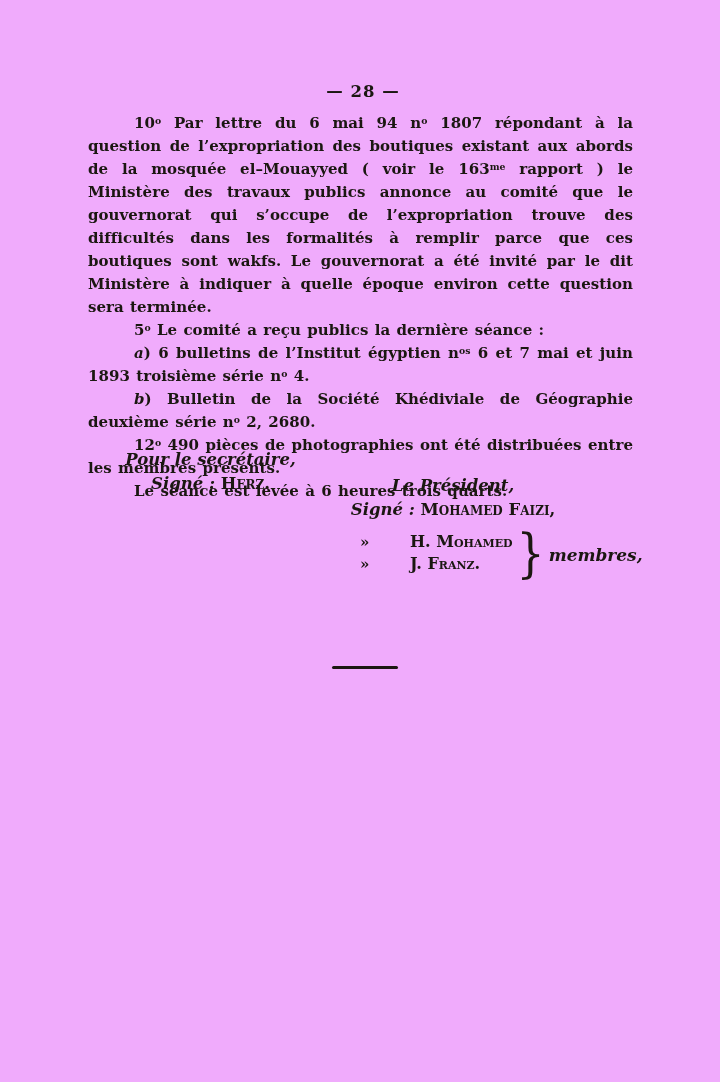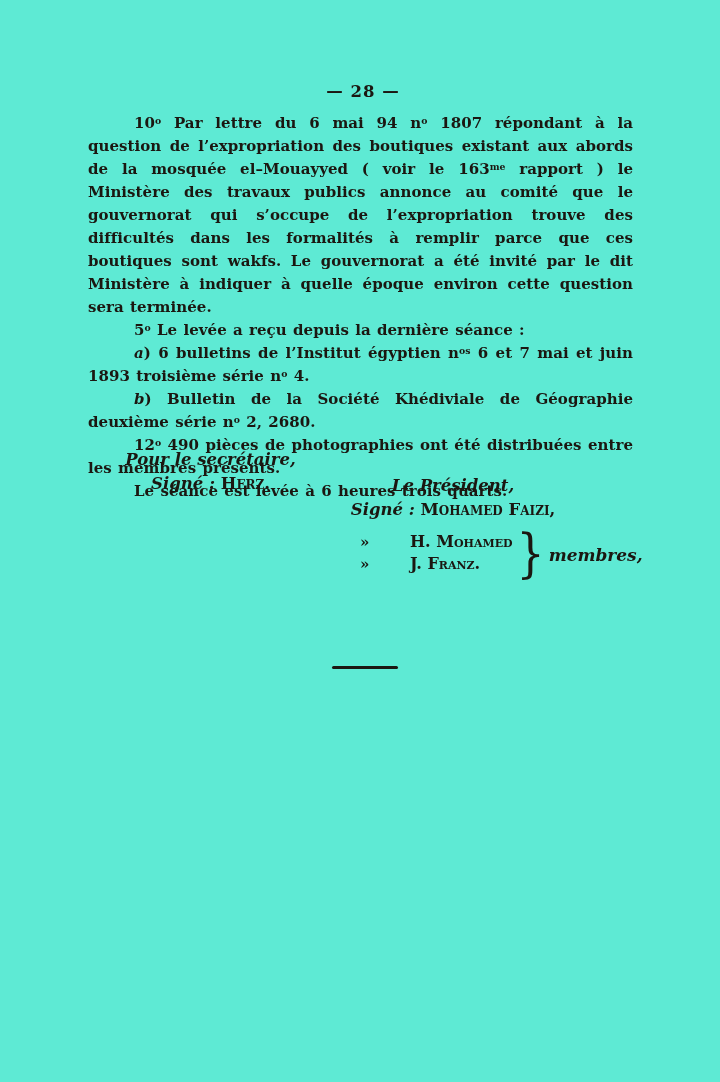--- a/index.html
+++ b/index.html
@@ -4,21 +4,21 @@
 <style>
   html, body {
     margin: 0;
     padding: 0;
     background: #ffffff;
   }
   .sheet {
     position: relative;
     width: 720px;
     height: 1082px;
-    background: #5eead4;
+    background: #f0abfc;
     color: #1b1711;
     font-family: "DejaVu Serif", serif;
     overflow: hidden;
   }
   .page-number {
     position: absolute;
     top: 82px;
     left: 0;
     width: 726px;
     text-align: center;
@@ -114,21 +114,21 @@
 </style>
 </head>
 <body>
 
 <div class="sheet">
 
   <div class="page-number">— 28 —</div>
 
   <div class="textblock">
     <p class="para"><span>10</span><sup>o</sup><span> Par lettre du 6 mai 94 n</span><sup>o</sup><span> 1807 répondant à la question de l’expropriation des boutiques existant aux abords de la mosquée el–Mouayyed ( voir le 163</span><sup>me</sup><span> rapport ) le Ministère des travaux publics annonce au comité que le gouvernorat qui s’occupe de l’expropriation trouve des difficultés dans les formalités à remplir parce que ces boutiques sont wakfs. Le gouvernorat a été invité par le dit Ministère à indiquer à quelle époque environ cette question sera terminée.</span></p>
-    <p class="para"><span>5</span><sup>o</sup><span> Le levée a reçu depuis la dernière séance :</span></p>
+    <p class="para"><span>5</span><sup>o</sup><span> Le comité a reçu publics la dernière séance :</span></p>
     <p class="para"><span class="i">a</span><span>) 6 bulletins de l’Institut égyptien n</span><sup>os</sup><span> 6 et 7 mai et juin 1893 troisième série n</span><sup>o</sup><span> 4.</span></p>
     <p class="para"><span class="i">b</span><span>) Bulletin de la Société Khédiviale de Géographie deuxième série n</span><sup>o</sup><span> 2, 2680.</span></p>
     <p class="para"><span>12</span><sup>o</sup><span> 490 pièces de photographies ont été distribuées entre les membres présents.</span></p>
     <p class="para"><span>Le séance est levée à 6 heures trois quarts.</span></p>
   </div>
 
   <div class="sig-col sig-secretary">
     <div class="sig-title">Pour le secrétaire,</div>
     <div class="sig-line">
       <span class="i">Signé :</span>

